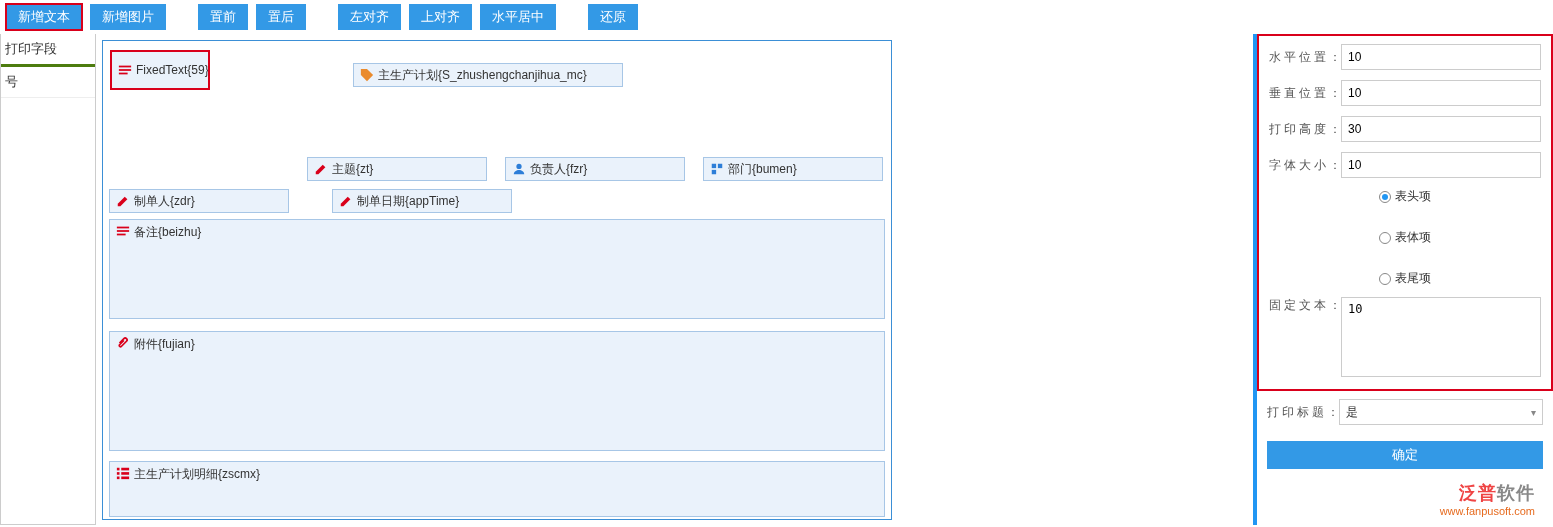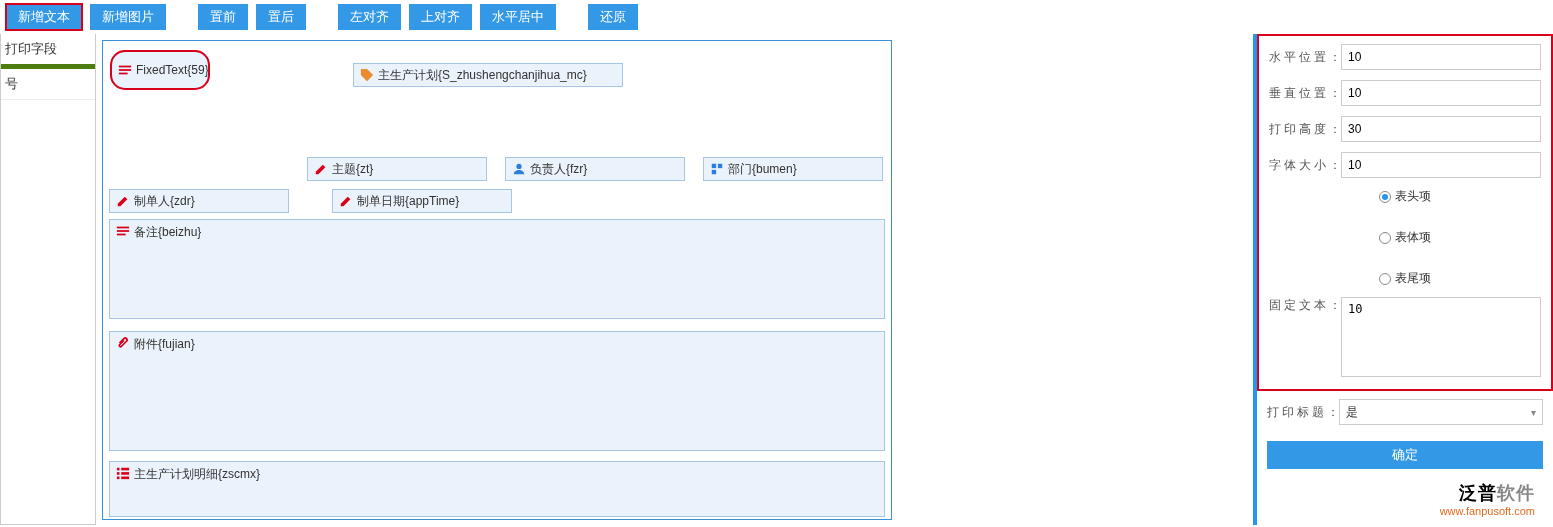--- a/index.html
+++ b/index.html
@@ -9,30 +9,30 @@
 .toolbar { display: flex; gap: 8px; padding: 4px 6px; align-items: center; }
 .tb-btn { background: #3399e6; color: #fff; border: none; padding: 4px 12px; font-size: 13px; cursor: pointer; min-height: 24px; }
 .tb-btn.hl { outline: 2px solid #d9001b; outline-offset: -1px; }
 .tb-spacer { width: 16px; }
 
 
 .layout { display: flex; height: calc(100% - 36px); }
 
 
 .sidebar { width: 96px; border: 1px solid #ccc; border-top: none; background: #fff; flex-shrink: 0; }
-.sidebar-title { padding: 6px 4px; border-bottom: 5px solid #4d7c0f; font-size: 13px; }
+.sidebar-title { padding: 6px 4px; border-bottom: 3px solid #4d7c0f; font-size: 13px; }
 .sidebar-item { padding: 6px 4px; font-size: 13px; border-bottom: 1px solid #eee; }
 
 
 .canvas-wrap { flex: 1; padding: 6px; overflow: hidden; }
 .canvas { border: 1px solid #3b8fd6; width: 790px; height: 480px; position: relative; background: #fff; }
 
 
 .celem { position: absolute; border: 1px solid #a7c6e6; background: #eaf2fb; font-size: 12px; display: flex; align-items: center; padding: 0 6px; gap: 4px; color: #333; }
-.celem.sel { outline: 2px solid #d9001b; outline-offset: -1px; border-radius: 14px; }
+.celem.sel { outline: 2px solid #d9001b; outline-offset: -1px; }
 .cicon { width: 14px; height: 14px; flex-shrink: 0; }
 .c-red { color: #d9001b; }
 .c-blue { color: #2d7ed8; }
 .c-orange { color: #ea8b2d; }
 
 
 .rwrap { display: flex; flex-direction: column; width: 300px; border-left: 4px solid #2196f3; }
 .rpanel { border: 2px solid #d9001b; padding: 8px 10px 12px 10px; display: flex; flex-direction: column; gap: 10px; }
 .rpanel.no-hl { border: none; }
 .prow { display: flex; align-items: center; }
@@ -42,21 +42,21 @@
 .radio-row { display: flex; gap: 24px; align-items: center; padding-left: 0; flex-direction: column; }
 .radio-item { display: flex; align-items: center; gap: 4px; }
 .radio-dot { width: 12px; height: 12px; border: 1px solid #888; border-radius: 50%; display: inline-flex; align-items: center; justify-content: center; }
 .radio-dot.on::after { content: ""; width: 6px; height: 6px; background: #2196f3; border-radius: 50%; }
 .pselect { flex: 1; border: 1px solid #ccc; height: 26px; padding: 0 6px; font-size: 12px; background: #fff; display: flex; align-items: center; justify-content: space-between; }
 .btn-confirm { background: #3399e6; color: #fff; border: none; width: 100%; height: 28px; font-size: 13px; cursor: pointer; margin-top: 6px; }
 
 
 .footer-logo { position: absolute; right: 18px; bottom: 10px; text-align: right; }
 .footer-logo .t1 { font-size: 18px; font-weight: bold; color: #888; letter-spacing: 1px; }
-.footer-logo .t1 .em { color: #000000; }
+.footer-logo .t1 .em { color: #ef4444; }
 .footer-logo .t2 { font-size: 11px; color: #e66a1e; }
 
 .chev { font-size: 10px; color: #888; }
 </style>
 </head>
 <body>
 
 <div class="toolbar">
   <button class="tb-btn hl">新增文本</button>
   <button class="tb-btn">新增图片</button>

